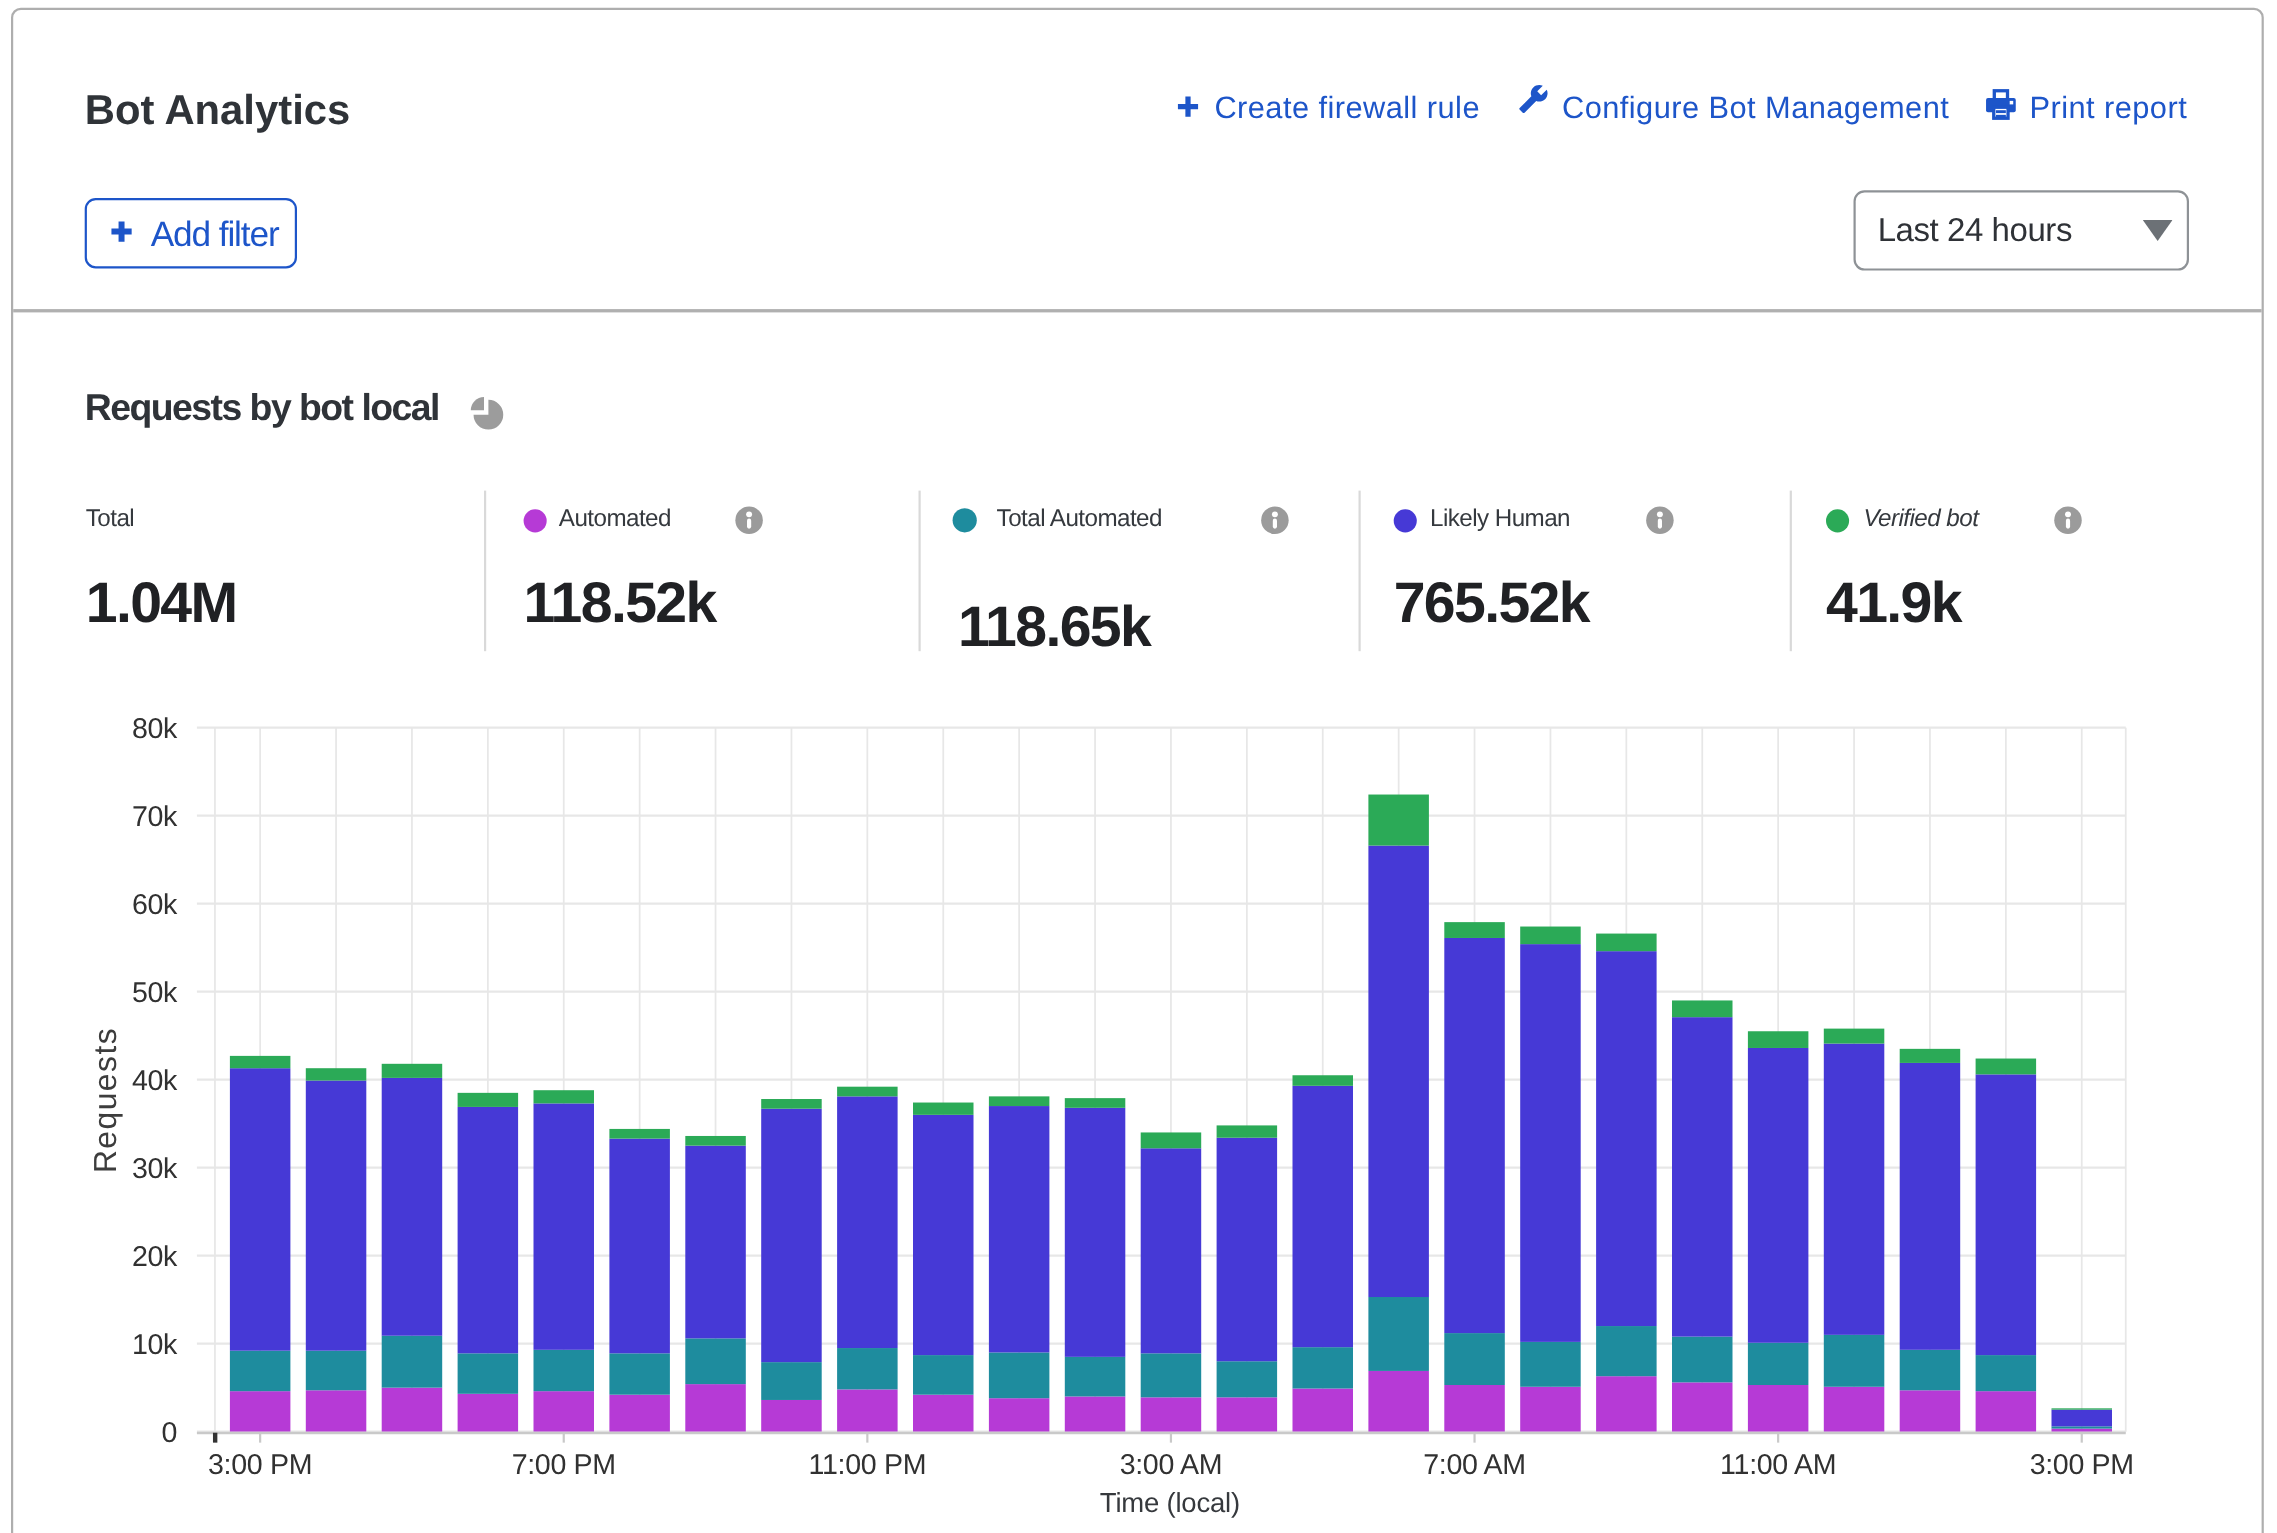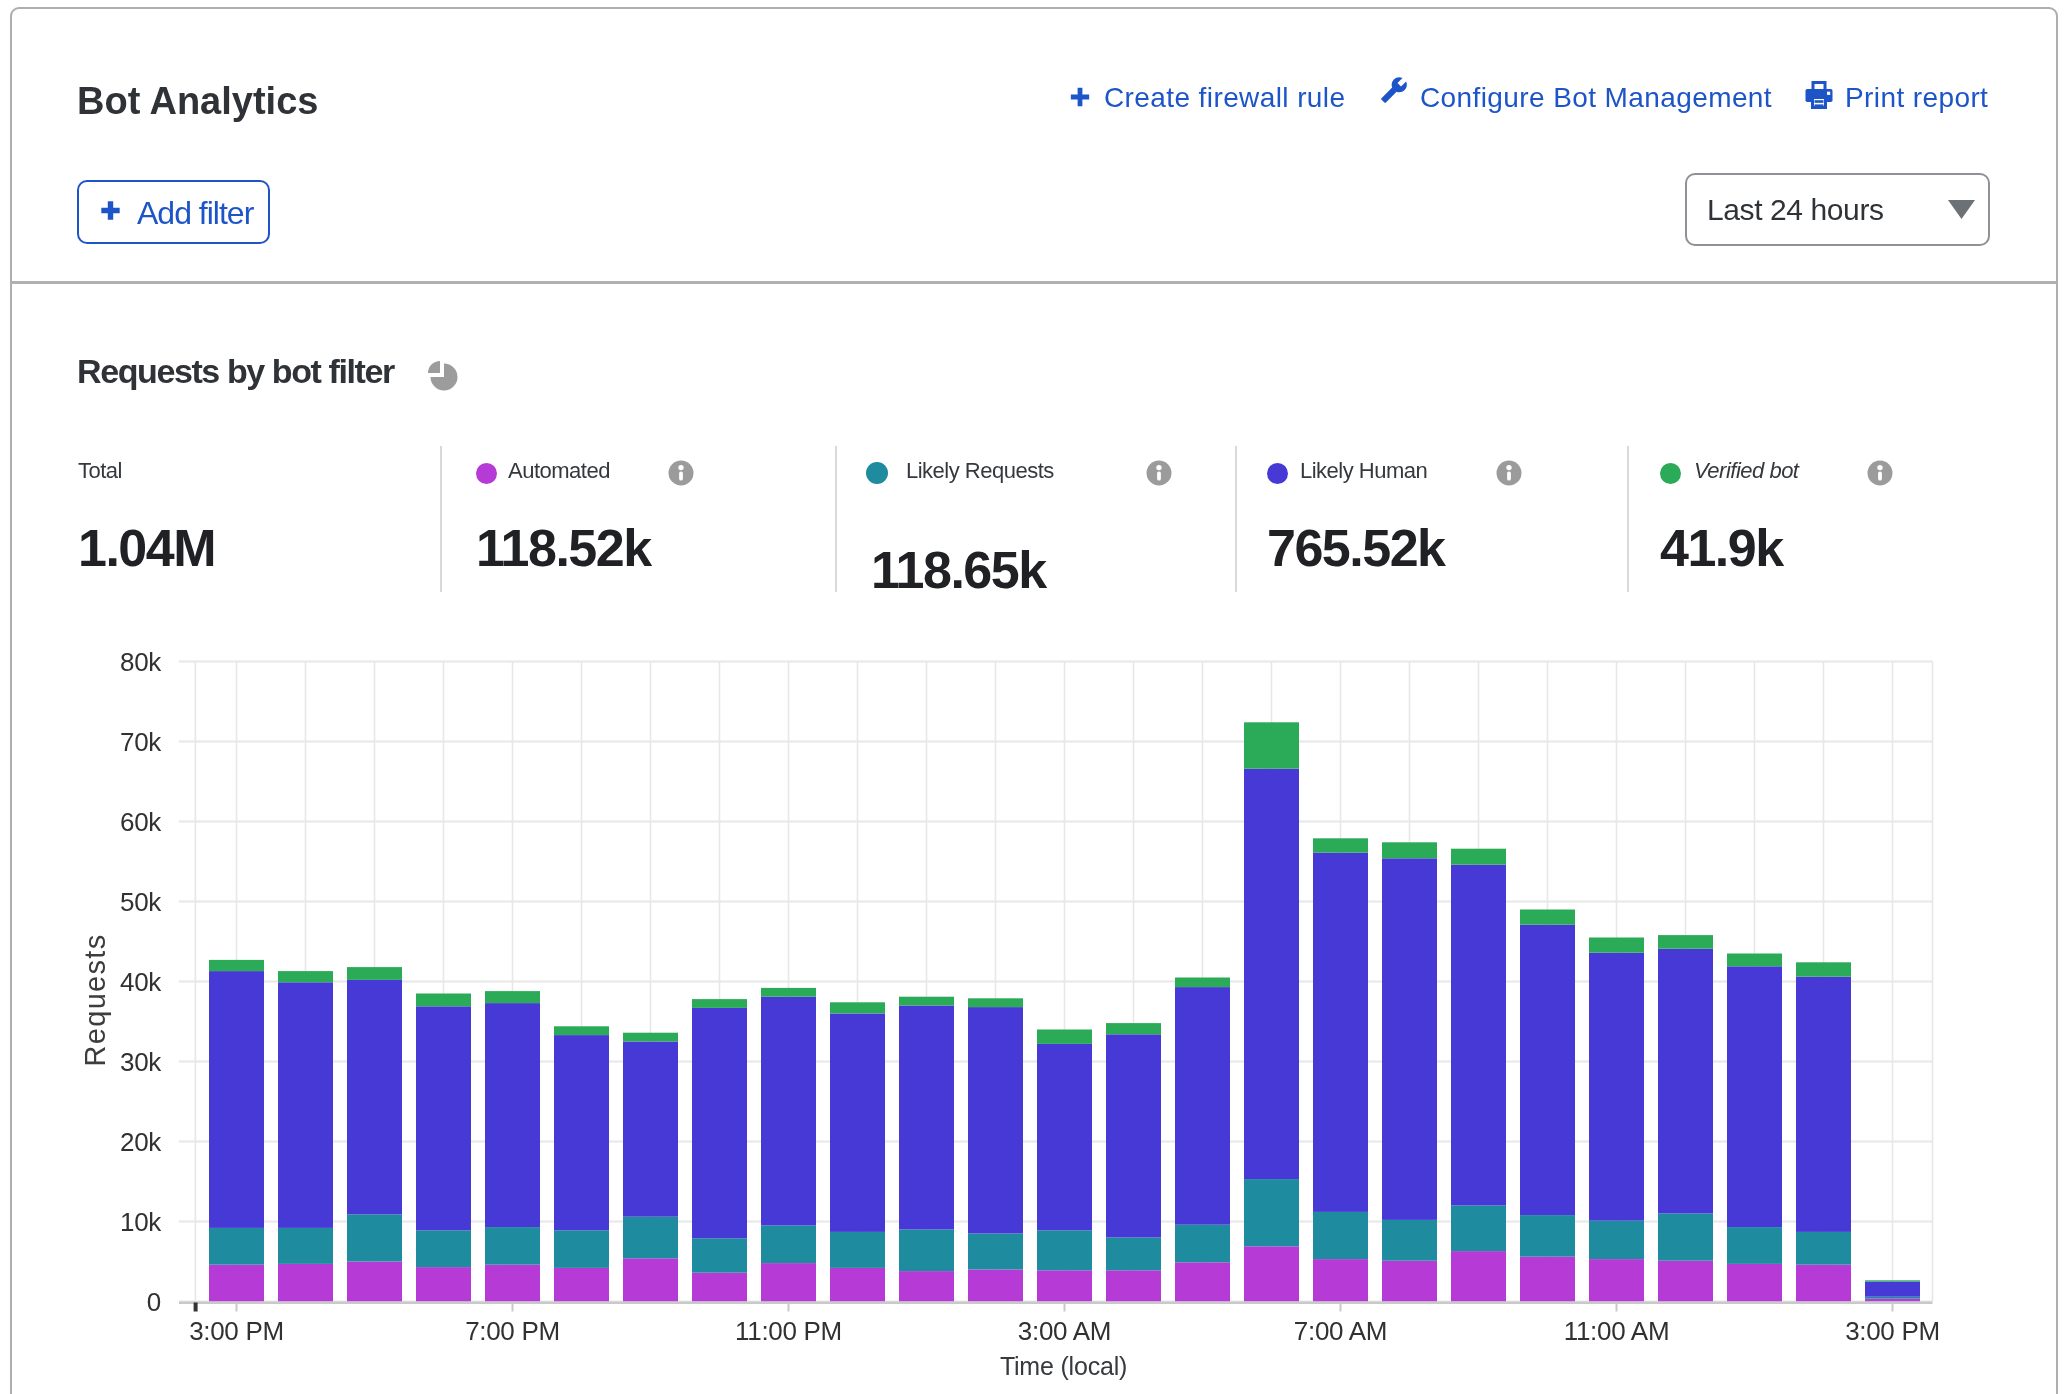--- a/index.html
+++ b/index.html
@@ -39,21 +39,21 @@
     <path d="M12 1.5 V22.5 M1.5 12 H22.5" stroke="#1d55c9" stroke-width="6.2"></path>
   </svg>
 <div class="abs" style="left:137px; top:195px; font-size:32px; letter-spacing:-1px; color:#1d55c9;text-align:right;">Add filter</div>
 
 <div class="abs" style="left:1685px; top:173px; width:305px; height:73px; border:2px solid #8e9296; border-radius:10px;"></div>
 <div class="abs" style="left:1707px; top:193px; font-size:30px; letter-spacing:-0.4px; color:#2f3237;">Last 24 hours</div>
 <svg class="abs" style="left:1948px; top:200px;" width="27" height="19" viewBox="0 0 27 19">
     <path d="M0 0 H27 L13.5 19 Z" fill="#6c7176"></path>
   </svg>
 
-<div class="abs" style="left:77px; top:352px; font-size:34px; letter-spacing:-1.4px; font-weight:700; color:#2f3338;">Requests by bot filter</div>
+<div class="abs" style="left:77px; top:352px; font-size:34px; letter-spacing:-1.4px; font-weight:700; color:#2f3338;">Requests by bot local</div>
 <svg class="abs" style="left:424px; top:357px;" width="38" height="38" viewBox="0 0 38 38">
   <path fill="#9c9c9c" d="M20 20 L20 6.5 A13.5 13.5 0 1 1 6.5 20 Z"></path>
   <path fill="#9c9c9c" d="M16 16 L16 4 A12 12 0 0 0 4 16 Z"></path>
 </svg>
 
 <div class="abs" style="left:440px; top:446px; width:2px; height:146px; background:#d9d9d9;"></div>
 <div class="abs" style="left:835px; top:446px; width:2px; height:146px; background:#d9d9d9;"></div>
 <div class="abs" style="left:1235px; top:446px; width:2px; height:146px; background:#d9d9d9;"></div>
 <div class="abs" style="left:1627px; top:446px; width:2px; height:146px; background:#d9d9d9;"></div>
 
@@ -63,21 +63,21 @@
 <div class="abs" style="left:476px; top:463px; width:21px; height:21px; border-radius:50%; background:#b63ad6;"></div>
 <div class="abs slabel" style="left:508px; top:458px;">Automated</div>
 <svg class="abs" style="left:668px; top:460px;" width="26" height="26" viewBox="0 0 26 26">
     <circle cx="13" cy="13" r="12.5" fill="#9b9b9b"></circle>
     <circle cx="13" cy="7.6" r="2.7" fill="#fff"></circle>
     <rect x="11.1" y="11.4" width="3.8" height="9.2" rx="1.9" fill="#fff"></rect>
   </svg>
 <div class="abs snum" style="left:476px; top:518px;">118.52k</div>
 
 <div class="abs" style="left:866px; top:462px; width:22px; height:22px; border-radius:50%; background:#1e8c9e;"></div>
-<div class="abs slabel" style="left:906px; top:458px;">Likely Requests</div>
+<div class="abs slabel" style="left:906px; top:458px;">Total Automated</div>
 <svg class="abs" style="left:1146px; top:460px;" width="26" height="26" viewBox="0 0 26 26">
     <circle cx="13" cy="13" r="12.5" fill="#9b9b9b"></circle>
     <circle cx="13" cy="7.6" r="2.7" fill="#fff"></circle>
     <rect x="11.1" y="11.4" width="3.8" height="9.2" rx="1.9" fill="#fff"></rect>
   </svg>
 <div class="abs snum" style="left:871px; top:540px;">118.65k</div>
 
 <div class="abs" style="left:1267px; top:463px; width:21px; height:21px; border-radius:50%; background:#4639d6;"></div>
 <div class="abs slabel" style="left:1300px; top:458px;">Likely Human</div>
 <svg class="abs" style="left:1496px; top:460px;" width="26" height="26" viewBox="0 0 26 26">

